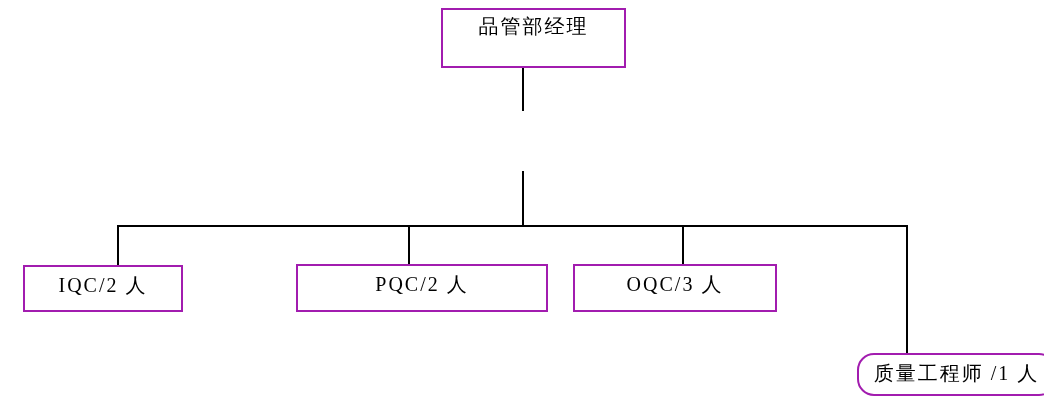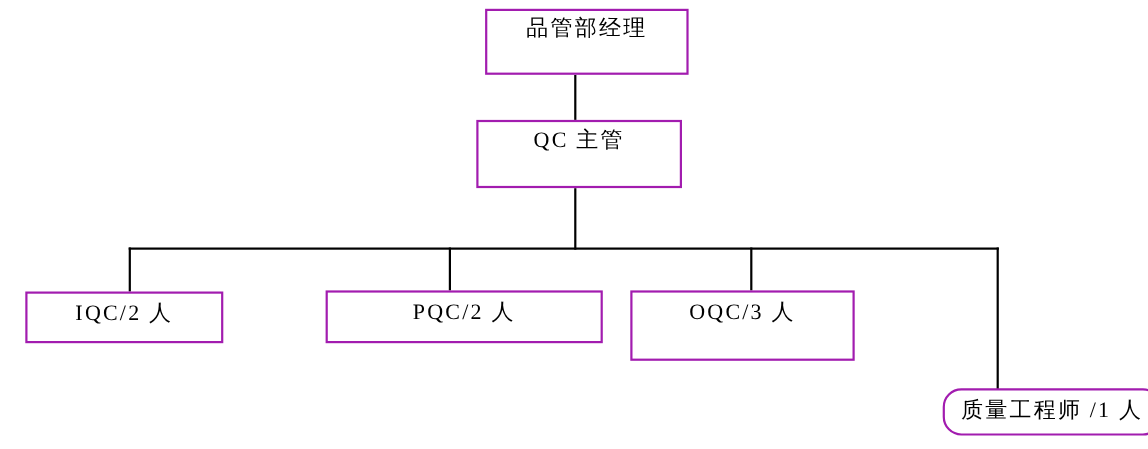--- a/index.html
+++ b/index.html
@@ -27,23 +27,23 @@
     letter-spacing: 2px;
     white-space: nowrap;
   }
   .node-top { padding-top: 3px; }
   .node-mid { padding-top: 4px; }
   .node-bottom { padding-top: 5px; }
 
   
   #n-manager    { left: 441px; top: 8px;   width: 185px; height: 60px; }
   #n-supervisor { left: 433px; top: 109px; width: 187px; height: 62px; }
-  #n-iqc        { left: 23px;  top: 265px; width: 180px; height: 47px; }
+  #n-iqc        { left: 23px;  top: 265px; width: 160px; height: 47px; }
   #n-pqc        { left: 296px; top: 264px; width: 252px; height: 48px; }
-  #n-oqc        { left: 573px; top: 264px; width: 204px; height: 64px; }
+  #n-oqc        { left: 573px; top: 264px; width: 204px; height: 48px; }
   #n-engineer   { left: 857px; top: 353px; width: 199px; height: 43px; border-radius: 17px; }
 
   .line {
     position: absolute;
     background: #000000;
   }
   .vline { width: 2px; }
   .hline { height: 2px; }
 
   #l-mgr-sup   { left: 522px; top: 68px;  height: 43px; }
@@ -64,23 +64,20 @@
   <div class="line hline" id="l-bus"></div>
   <div class="line vline" id="l-drop-iqc"></div>
   <div class="line vline" id="l-drop-pqc"></div>
   <div class="line vline" id="l-drop-oqc"></div>
   <div class="line vline" id="l-drop-eng"></div>
 
   <div class="node node-top" id="n-manager">
     <span>品管部经理</span>
   </div>
 
-  <div class="node node-mid" id="n-supervisor">
-    <span>QC 主管</span>
-  </div>
 
   <div class="node node-bottom" id="n-iqc">
     <span>IQC/2 人</span>
   </div>
 
   <div class="node node-bottom" id="n-pqc">
     <span>PQC/2 人</span>
   </div>
 
   <div class="node node-bottom" id="n-oqc">

